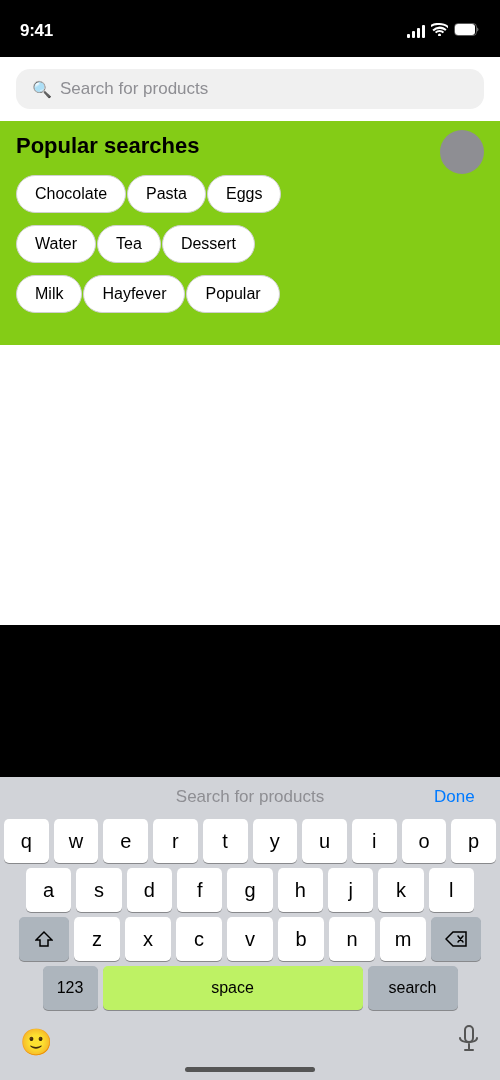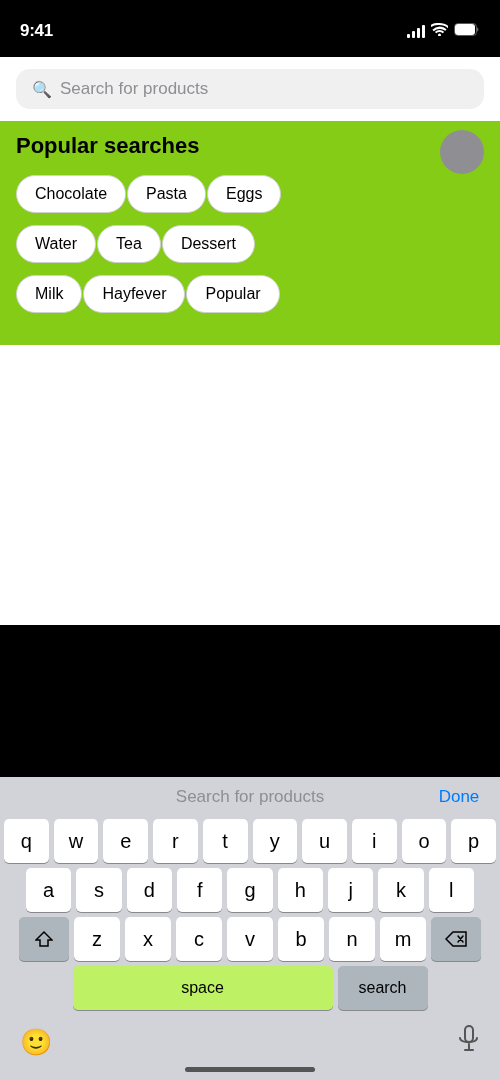--- a/index.html
+++ b/index.html
@@ -138,21 +138,21 @@
       text-align: center;
       color: #8e8e93;
       font-size: 17px;
     }
     .keyboard-done-btn {
       color: #007aff;
       font-size: 17px;
       font-weight: 500;
       cursor: pointer;
       min-width: 50px;
-      text-align: center;
+      text-align: left;
     }
 
     
     .keyboard-rows {
       padding: 6px 4px 4px;
     }
     .key-row {
       display: flex;
       justify-content: center;
       gap: 5px;
@@ -349,20 +349,21 @@
       <div class="key">m</div>
       <div class="key key-special key-backspace">
         <svg width="22" height="16" viewBox="0 0 22 16" fill="none">
           <path d="M8 1H21V15H8L1 8L8 1Z" stroke="#000" stroke-width="1.5" fill="none"></path>
           <path d="M13 5L18 11M18 5L13 11" stroke="#000" stroke-width="1.5" stroke-linecap="round"></path>
         </svg>
       </div>
     </div>
 
     <div class="key-row">
+      <div class="key key-special key-123">123</div>
       <div class="key key-space">space</div>
       <div class="key key-special key-search">search</div>
     </div>
   </div>
 
   <div class="keyboard-bottom-bar">
     <span class="emoji-icon">🙂</span>
     <span class="mic-icon">
       <svg width="22" height="28" viewBox="0 0 22 28" fill="none">
         <rect x="7" y="1" width="8" height="16" rx="4" stroke="#555" stroke-width="2" fill="none"></rect>

